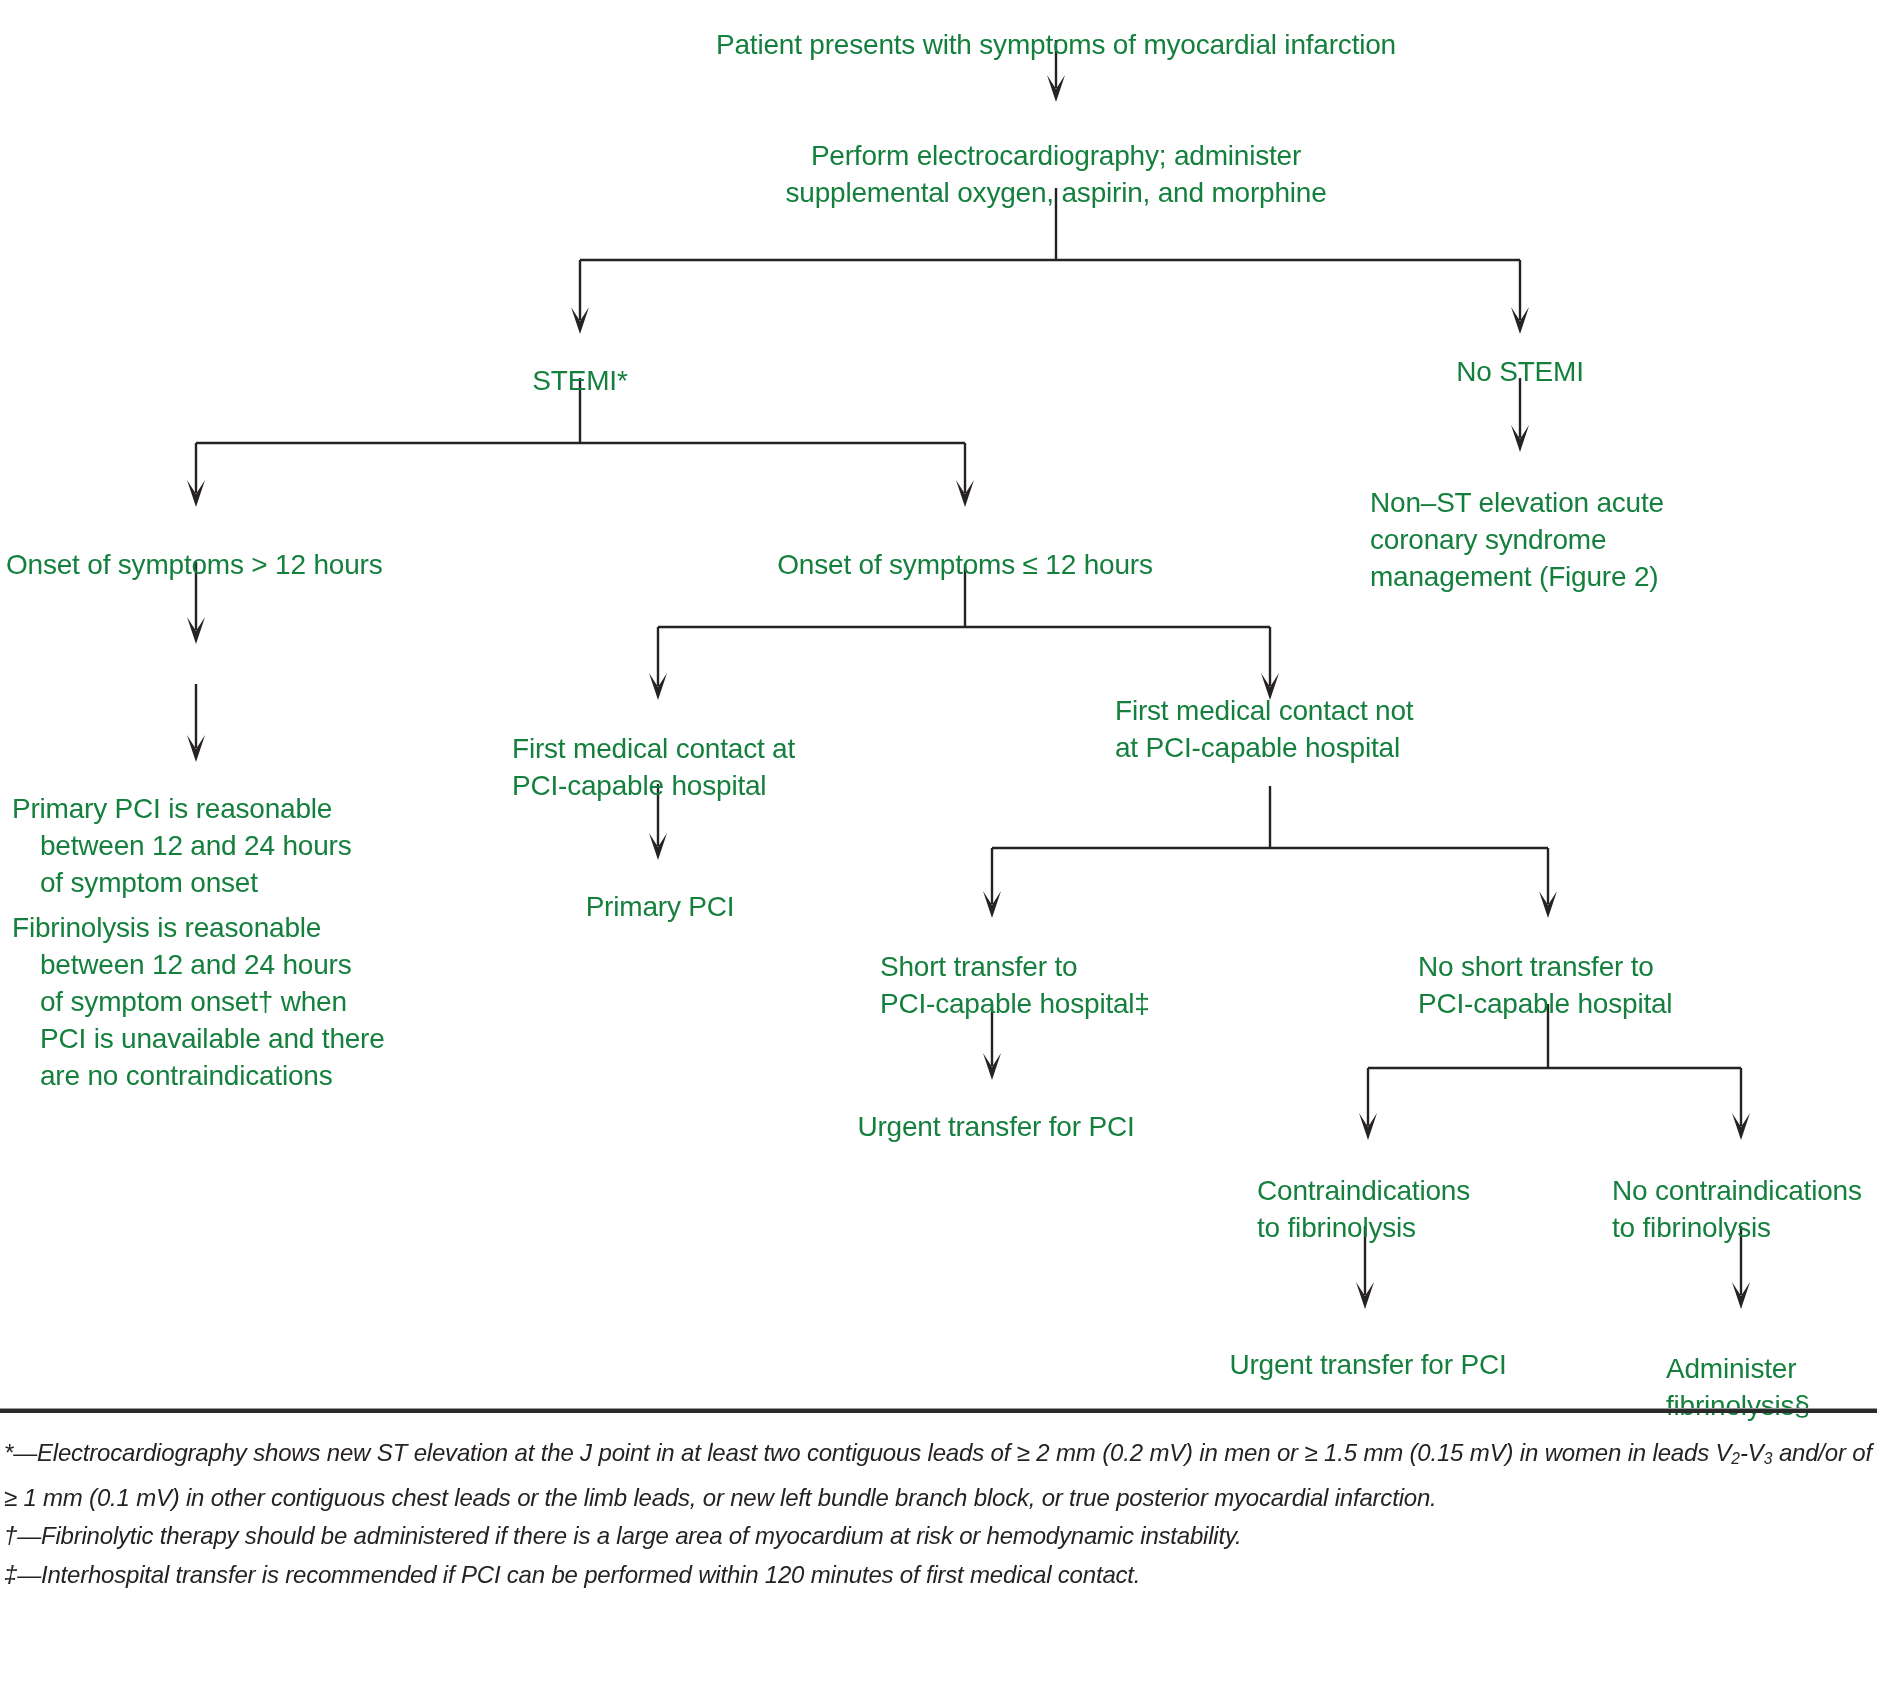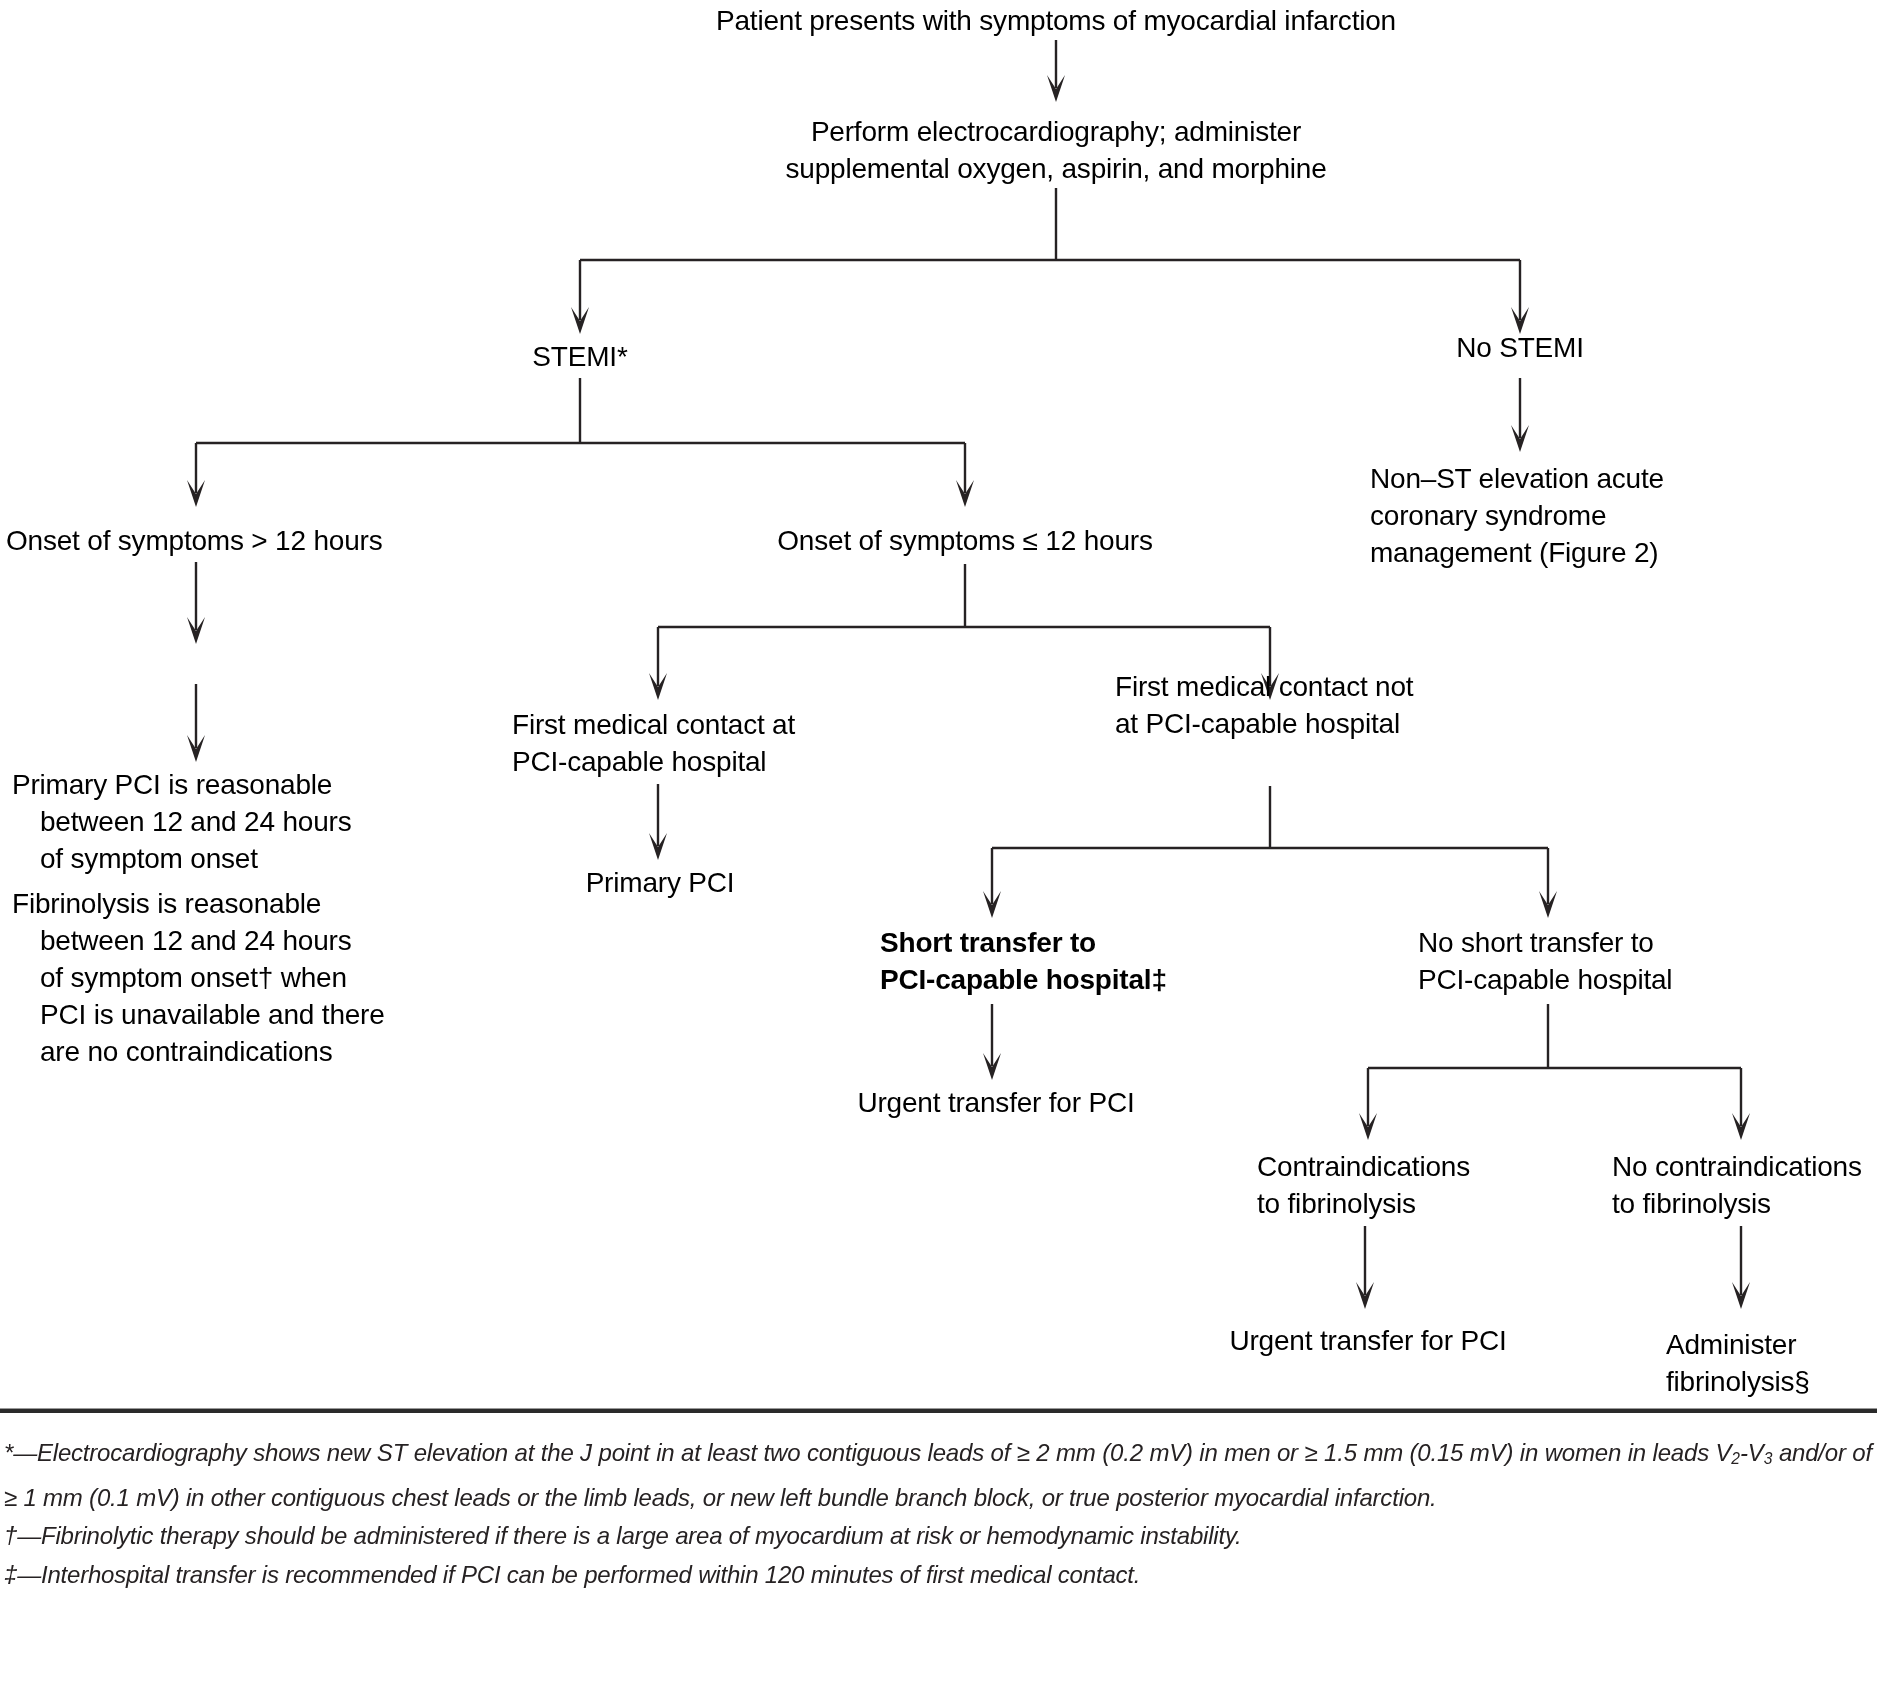--- a/index.html
+++ b/index.html
@@ -3,21 +3,21 @@
 <meta charset="utf-8">
 <style>
   html,body{margin:0;padding:0;background:#ffffff;}
   #stage{
     position:relative;width:1877px;height:1700px;background:#ffffff;overflow:hidden;
     font-family:"Liberation Sans","DejaVu Sans",sans-serif;color:#262223;
   }
   #connectors{position:absolute;left:0;top:0;width:1877px;height:1700px;}
   .node{
     position:absolute;font-size:28px;line-height:37px;white-space:pre-line;
-    letter-spacing:-0.2px;color:#000000;
+    letter-spacing:-0.2px;color:#15803d;margin-top:24px;
   }
   .center{transform:translateX(-50%);text-align:center;white-space:pre-line;}
   .nowrap{white-space:nowrap;}
   .hang{padding-left:28px;text-indent:-28px;width:480px;}
   #rule{position:absolute;left:0;top:1408px;width:1877px;height:4px;background:#2a2a2a;border-top:1px solid #9a9a9a;}
   #footnotes{
     position:absolute;left:4px;top:1434px;width:1868px;
     font-size:24px;line-height:38.5px;font-style:italic;letter-spacing:-0.2px;
     text-align:justify;color:#262223;
   }
@@ -63,21 +63,21 @@
 are no contraindications</div>
 
   <div class="node" style="left:512px;top:706px;">First medical contact at
 PCI-capable hospital</div>
 
   <div class="node center nowrap" style="left:660px;top:864px;">Primary PCI</div>
 
   <div class="node" style="left:1115px;top:668px;">First medical contact not
 at PCI-capable hospital</div>
 
-  <div class="node" style="left:880px;top:924px;font-weight:bold;">Short transfer to
+  <div class="node" style="left:880px;top:924px;">Short transfer to
 PCI-capable hospital‡</div>
 
   <div class="node center nowrap" style="left:996px;top:1084px;">Urgent transfer for PCI</div>
 
   <div class="node" style="left:1418px;top:924px;">No short transfer to
 PCI-capable hospital</div>
 
   <div class="node" style="left:1257px;top:1148px;">Contraindications
 to fibrinolysis</div>
 

